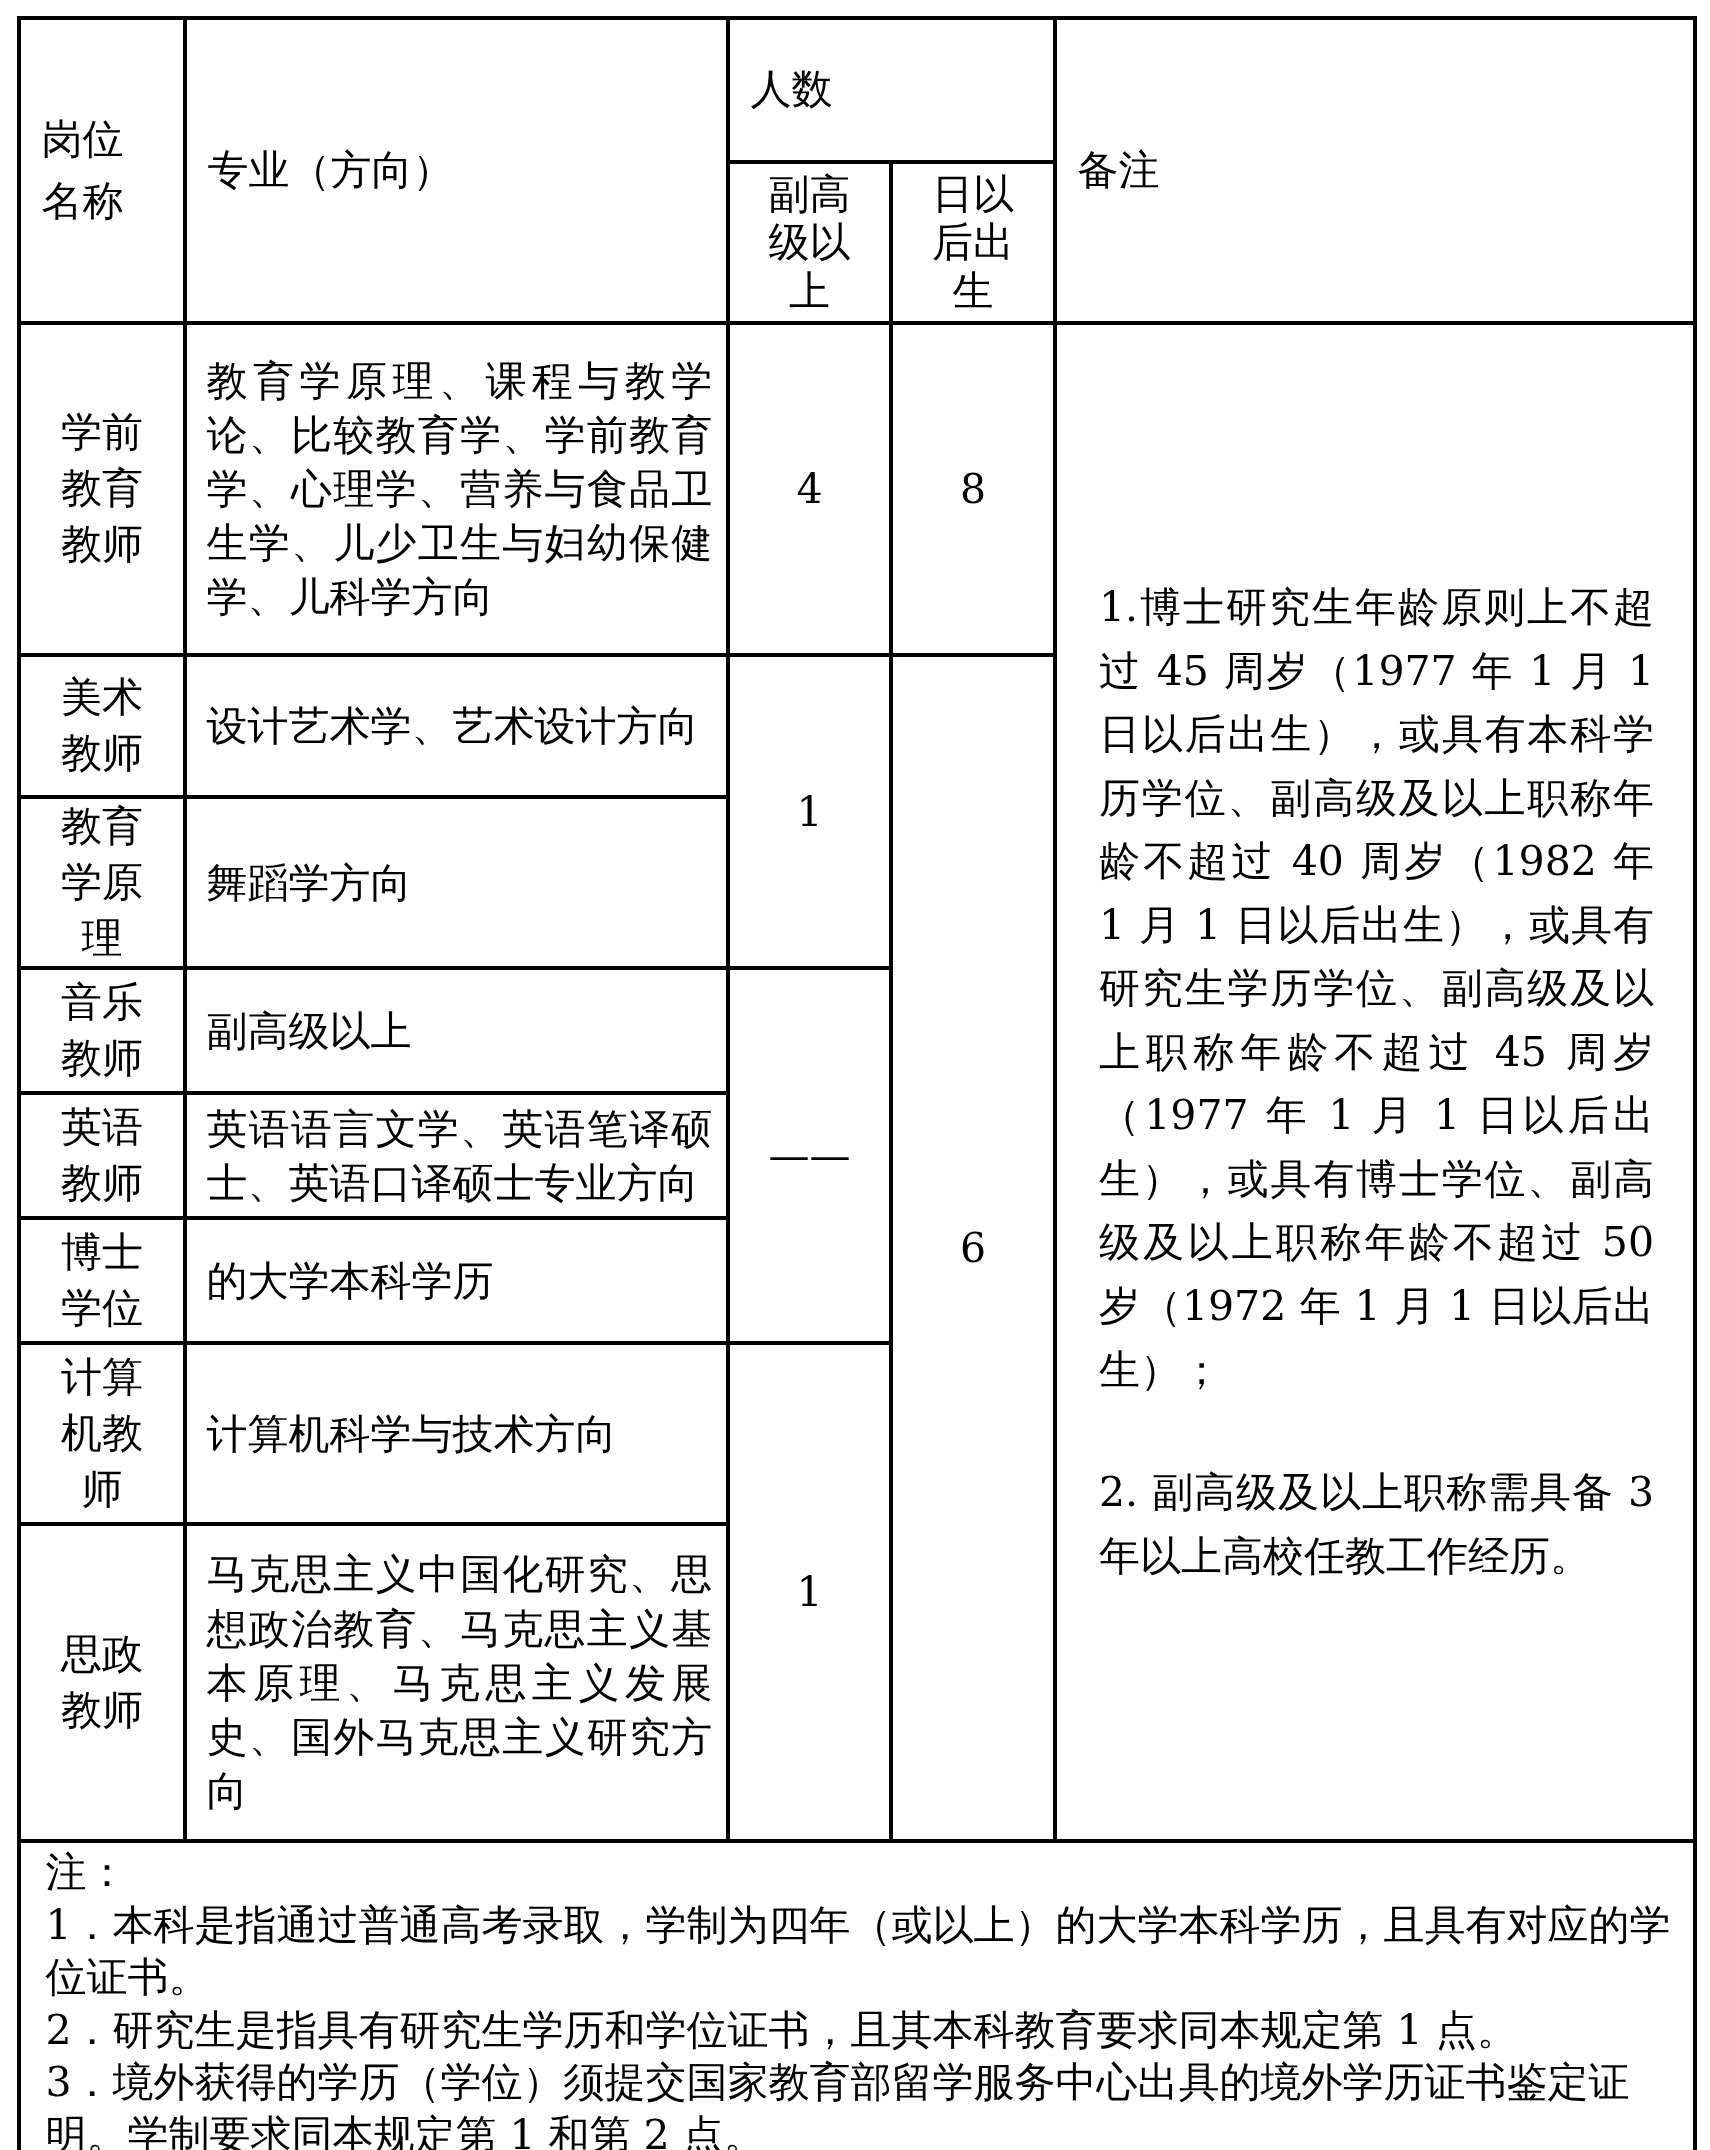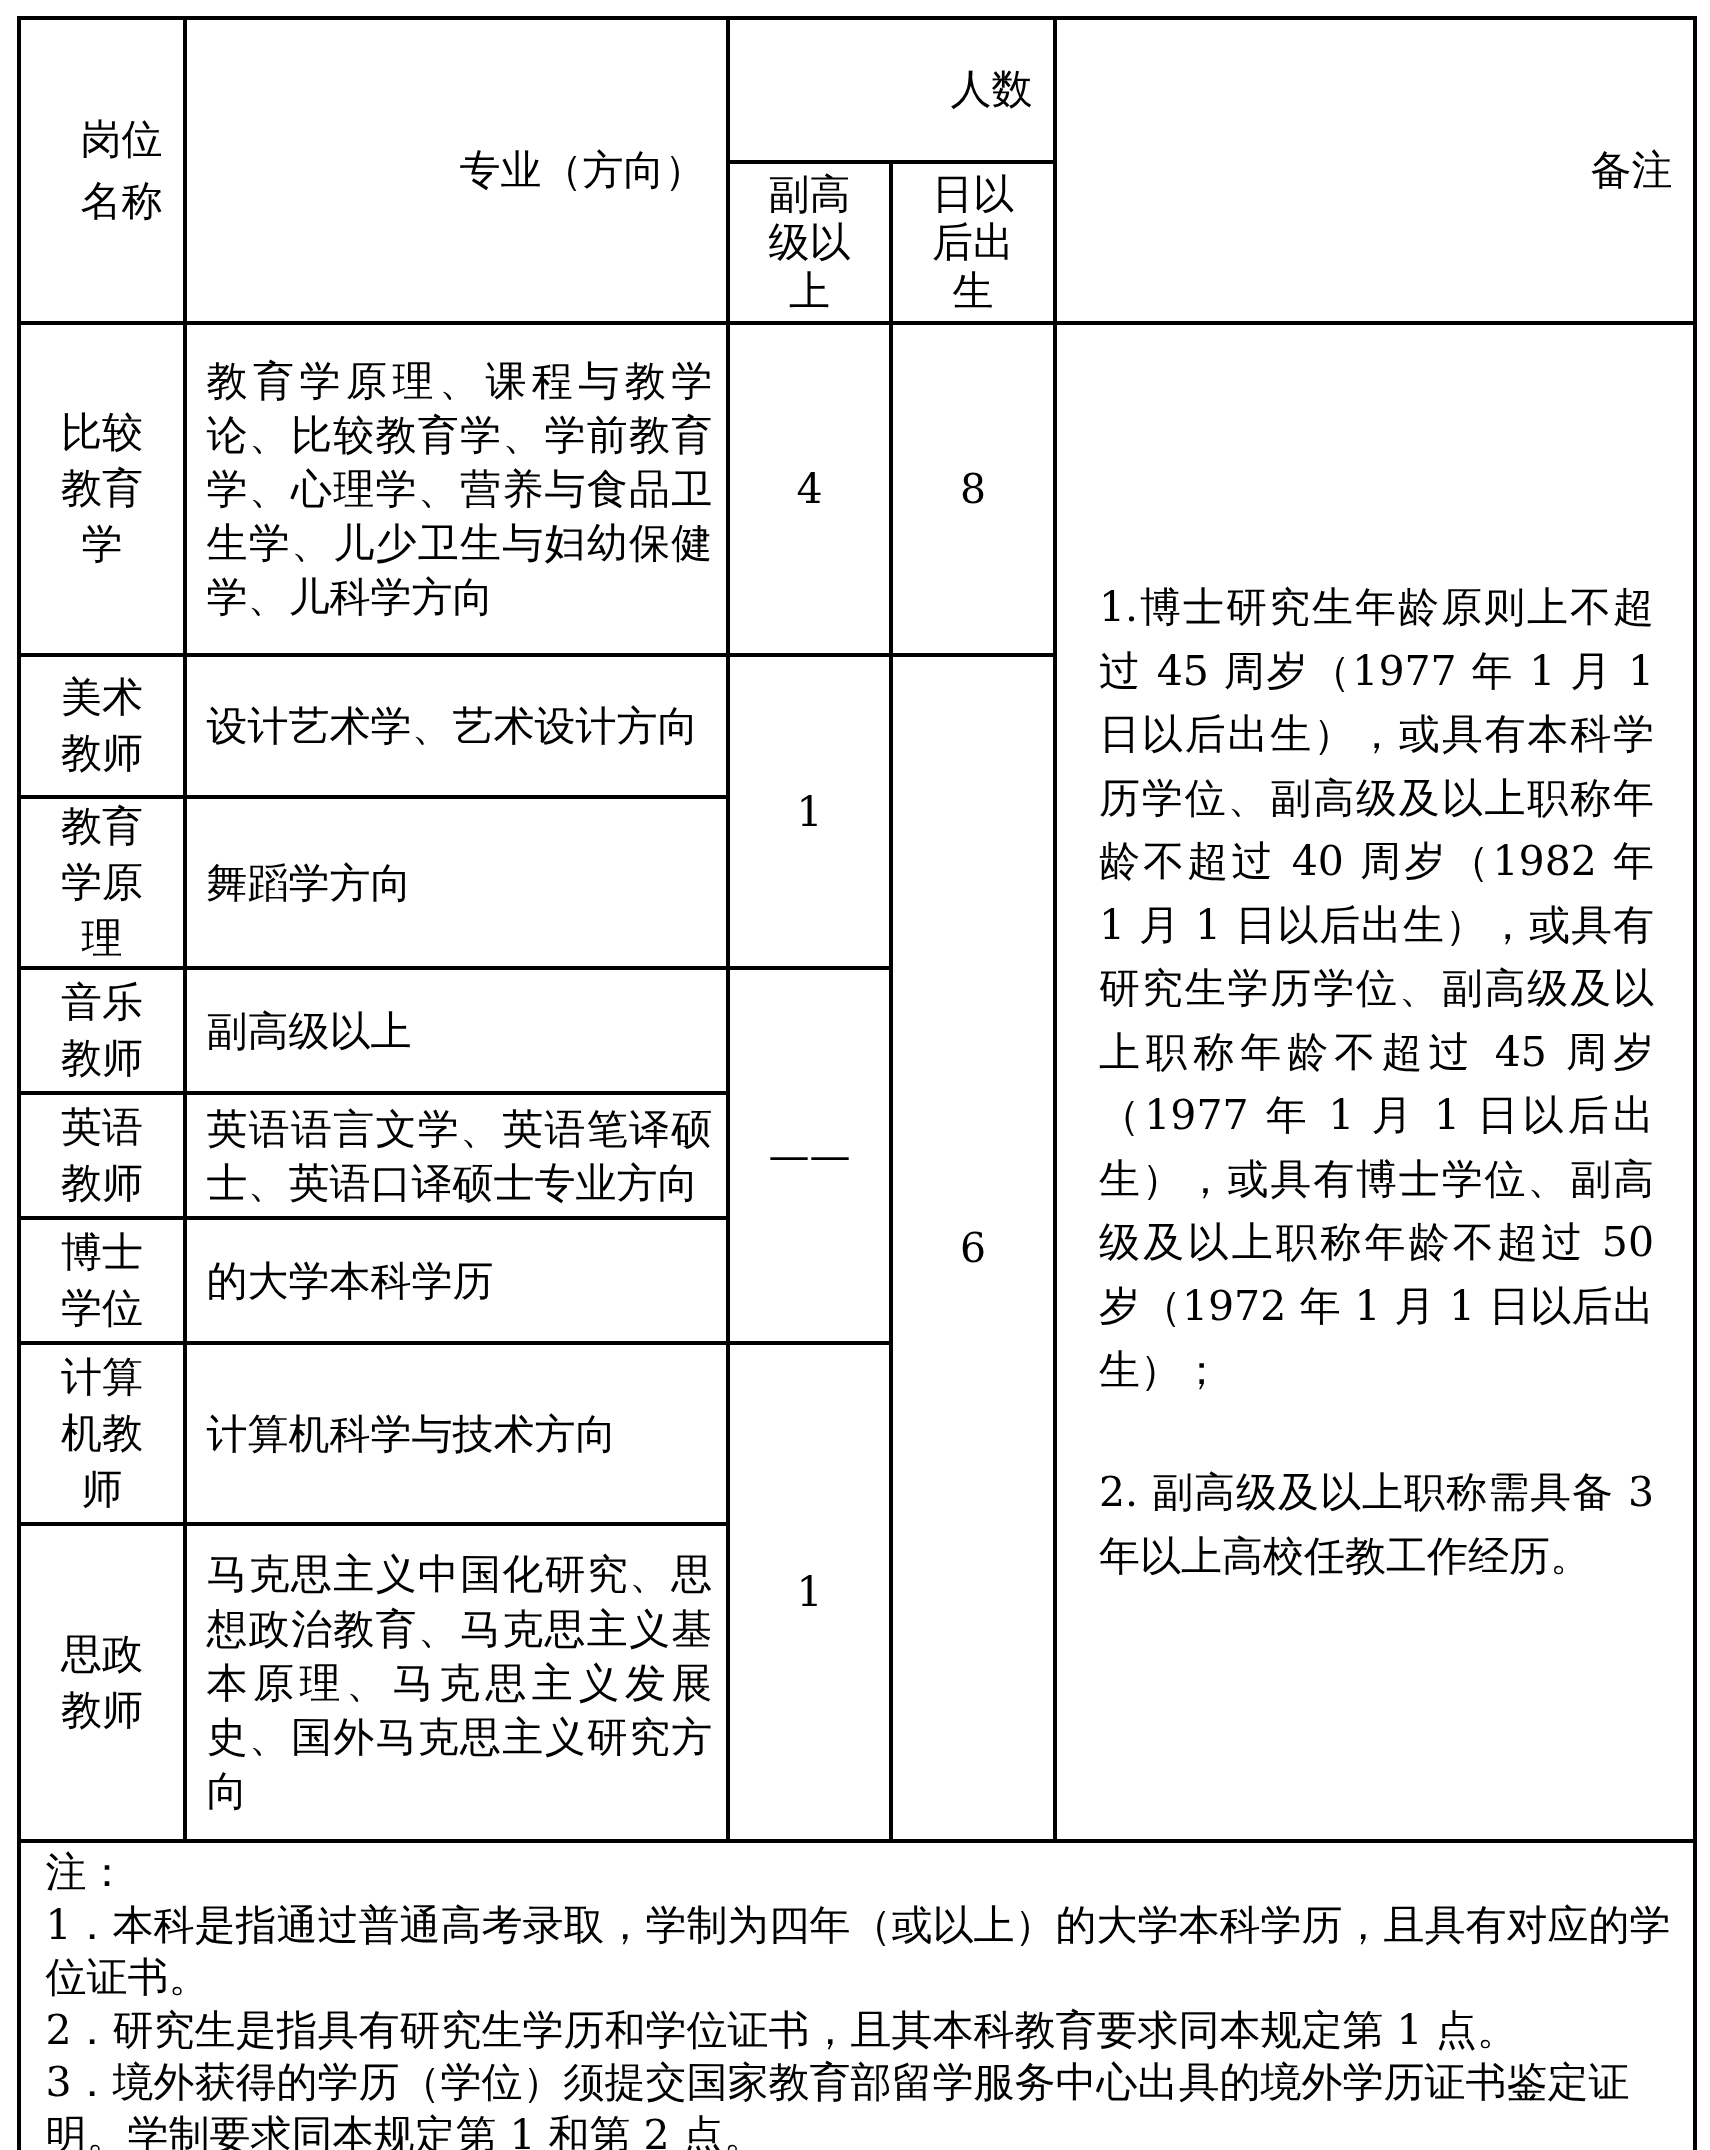--- a/index.html
+++ b/index.html
@@ -25,21 +25,21 @@
     table-layout: fixed;
     width: 1676px;
   }
   table.recruit td {
     border: 4.4px solid #000000;
     overflow: hidden;
     font-size: 41px;
   }
   
   td.hdr {
-    text-align: right;
+    text-align: left;
     vertical-align: middle;
     line-height: 1.5;
     padding: 0 20.5px;
   }
   td.hdr-sub {
     text-align: center;
     vertical-align: middle;
     line-height: 1.18;
     padding: 0 19.5px;
   }
@@ -98,21 +98,21 @@
       <td class="hdr" rowspan="2">专业（方向）</td>
       <td class="hdr" colspan="2">人数</td>
       <td class="hdr" rowspan="2">备注</td>
     </tr>
     <tr style="height:161px">
       <td class="hdr-sub">副高级以上</td>
       <td class="hdr-sub">日以后出生</td>
     </tr>
 
     <tr style="height:332px">
-      <td class="pos-cell">比较教育学</td>
+      <td class="pos-cell">学前教育教师</td>
       <td class="major-cell">教育学原理、课程与教学论、比较教育学、学前教育学、心理学、营养与食品卫生学、儿少卫生与妇幼保健学、儿科学方向</td>
       <td class="num-cell">4</td>
       <td class="num-cell">8</td>
       <td class="remark-cell" rowspan="8">
         <p>1.博士研究生年龄原则上不超过 45 周岁（1977 年 1 月 1 日以后出生），或具有本科学历学位、副高级及以上职称年龄不超过 40 周岁（1982 年 1 月 1 日以后出生），或具有研究生学历学位、副高级及以上职称年龄不超过 45 周岁（1977 年 1 月 1 日以后出生），或具有博士学位、副高级及以上职称年龄不超过 50 岁（1972 年 1 月 1 日以后出生）；</p>
         <p>2. 副高级及以上职称需具备 3 年以上高校任教工作经历。</p>
       </td>
     </tr>
 
     <tr style="height:142px">

